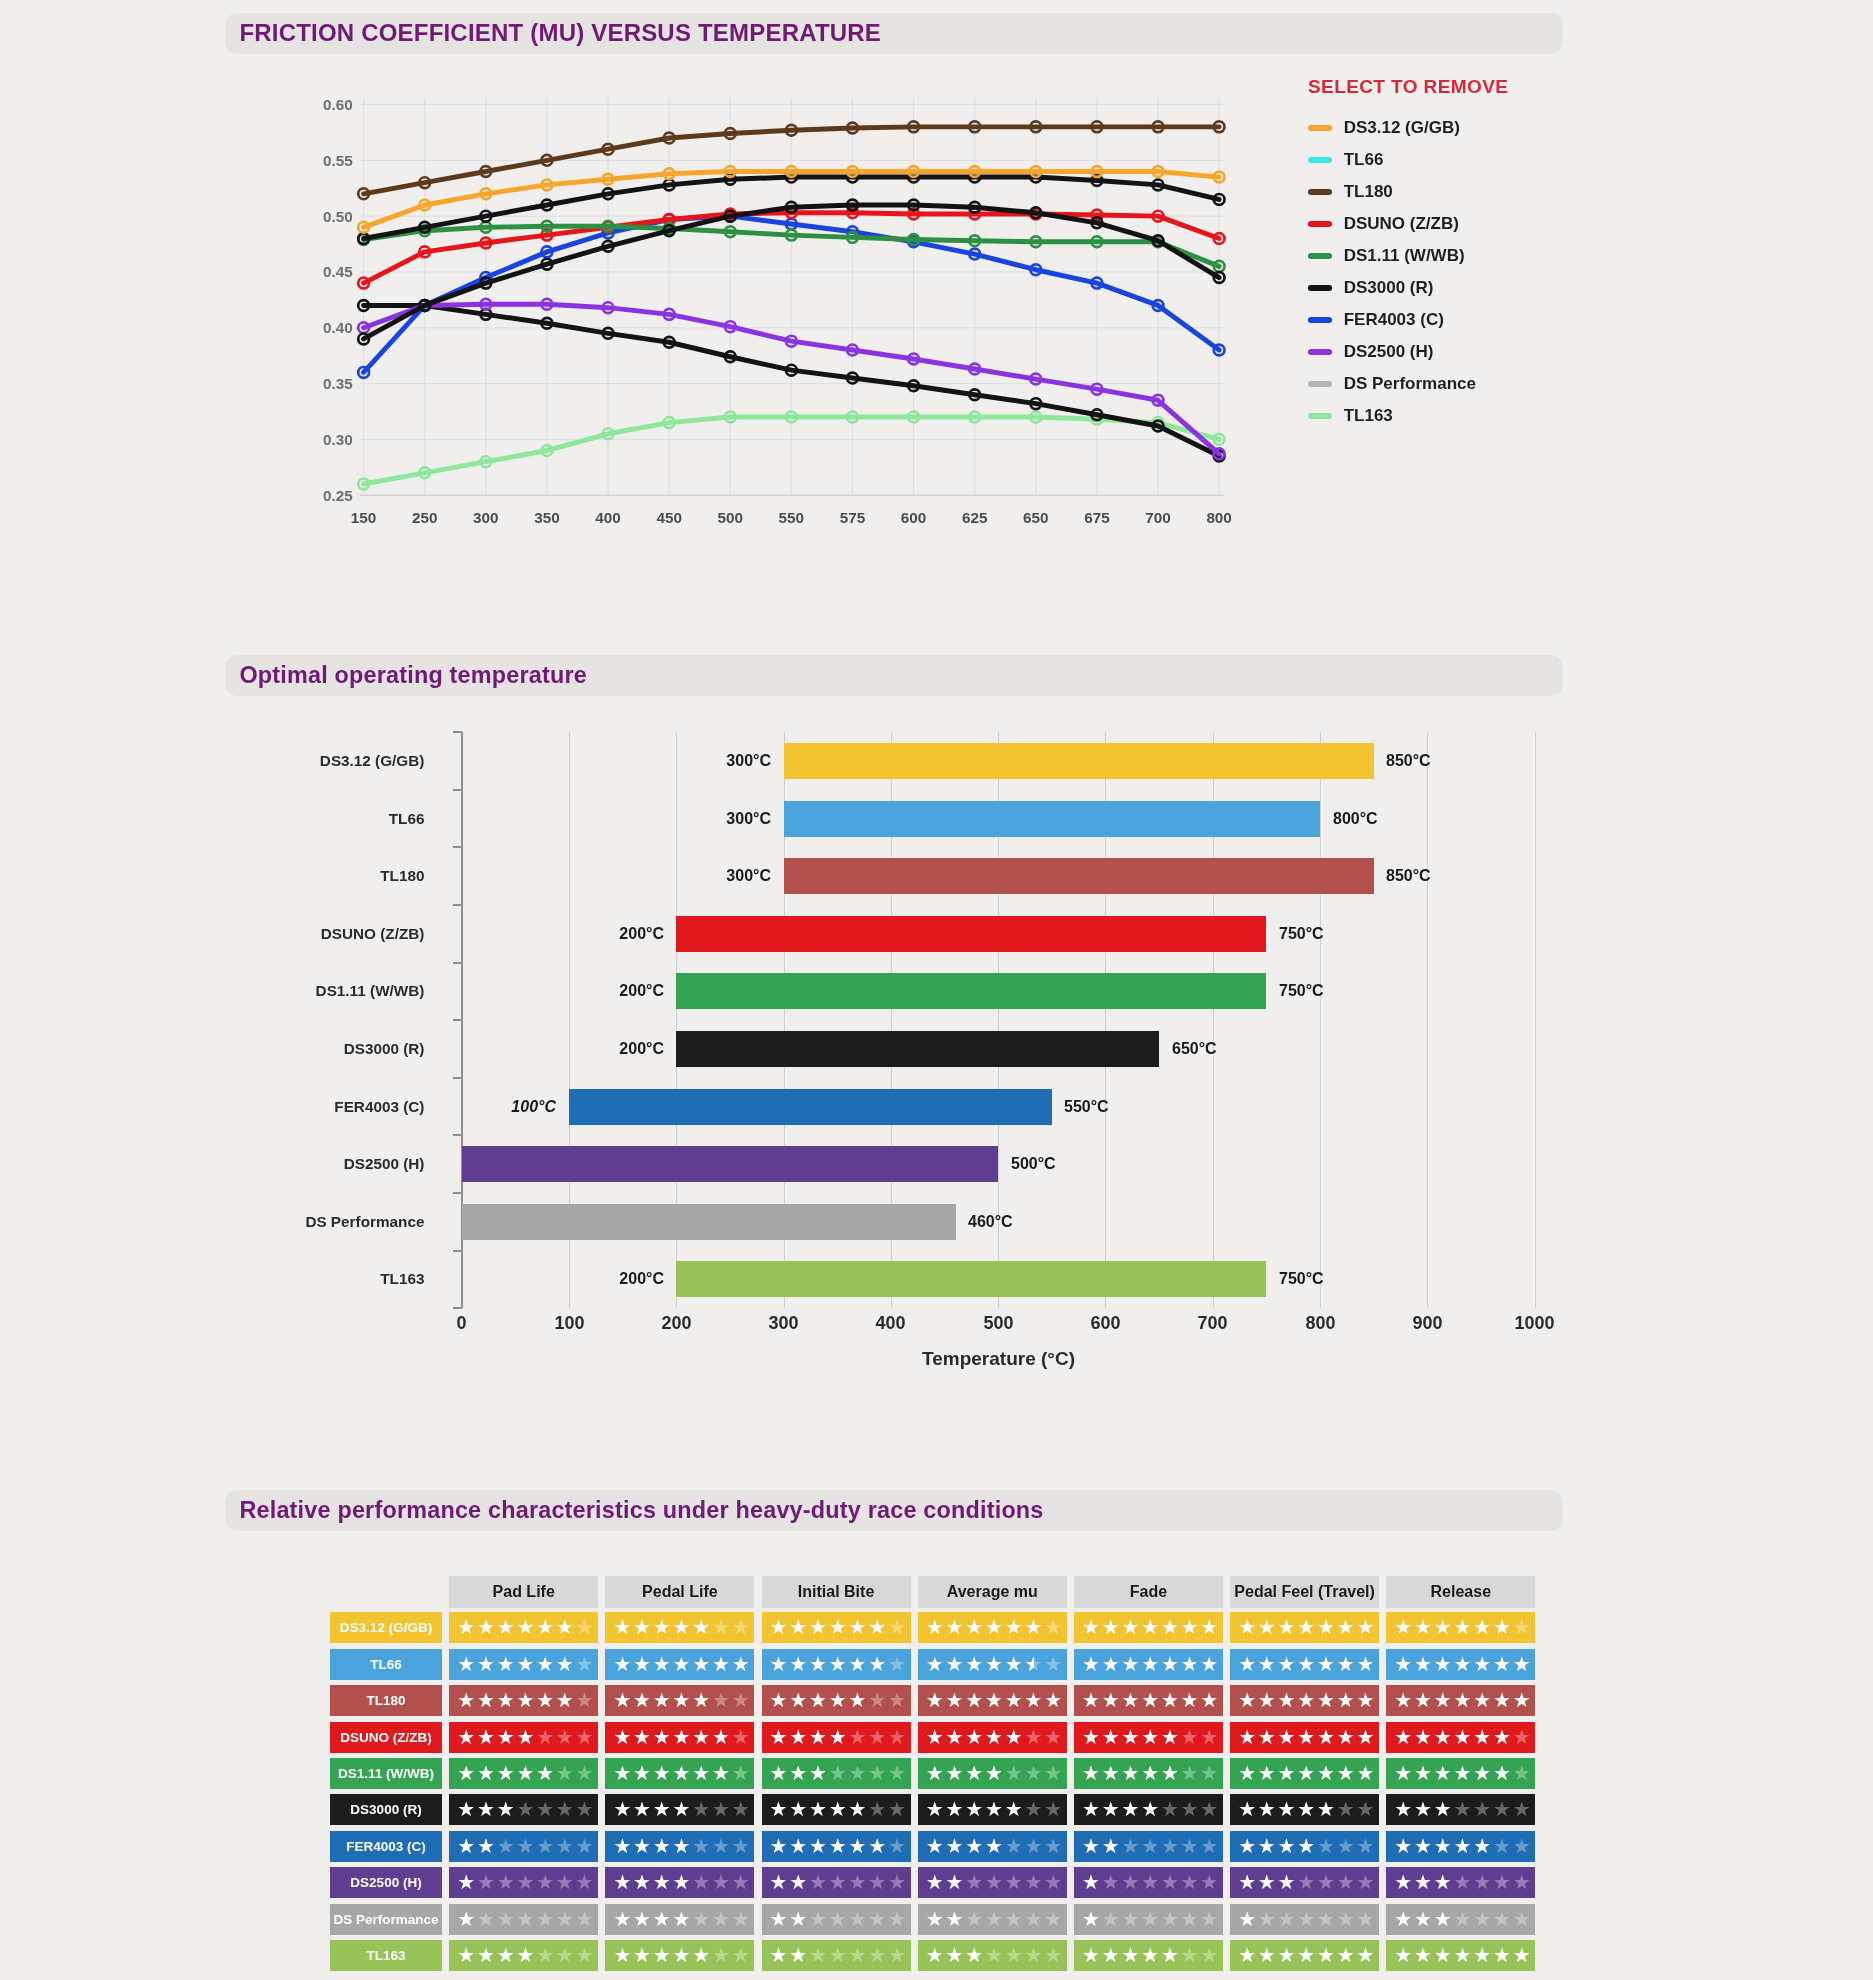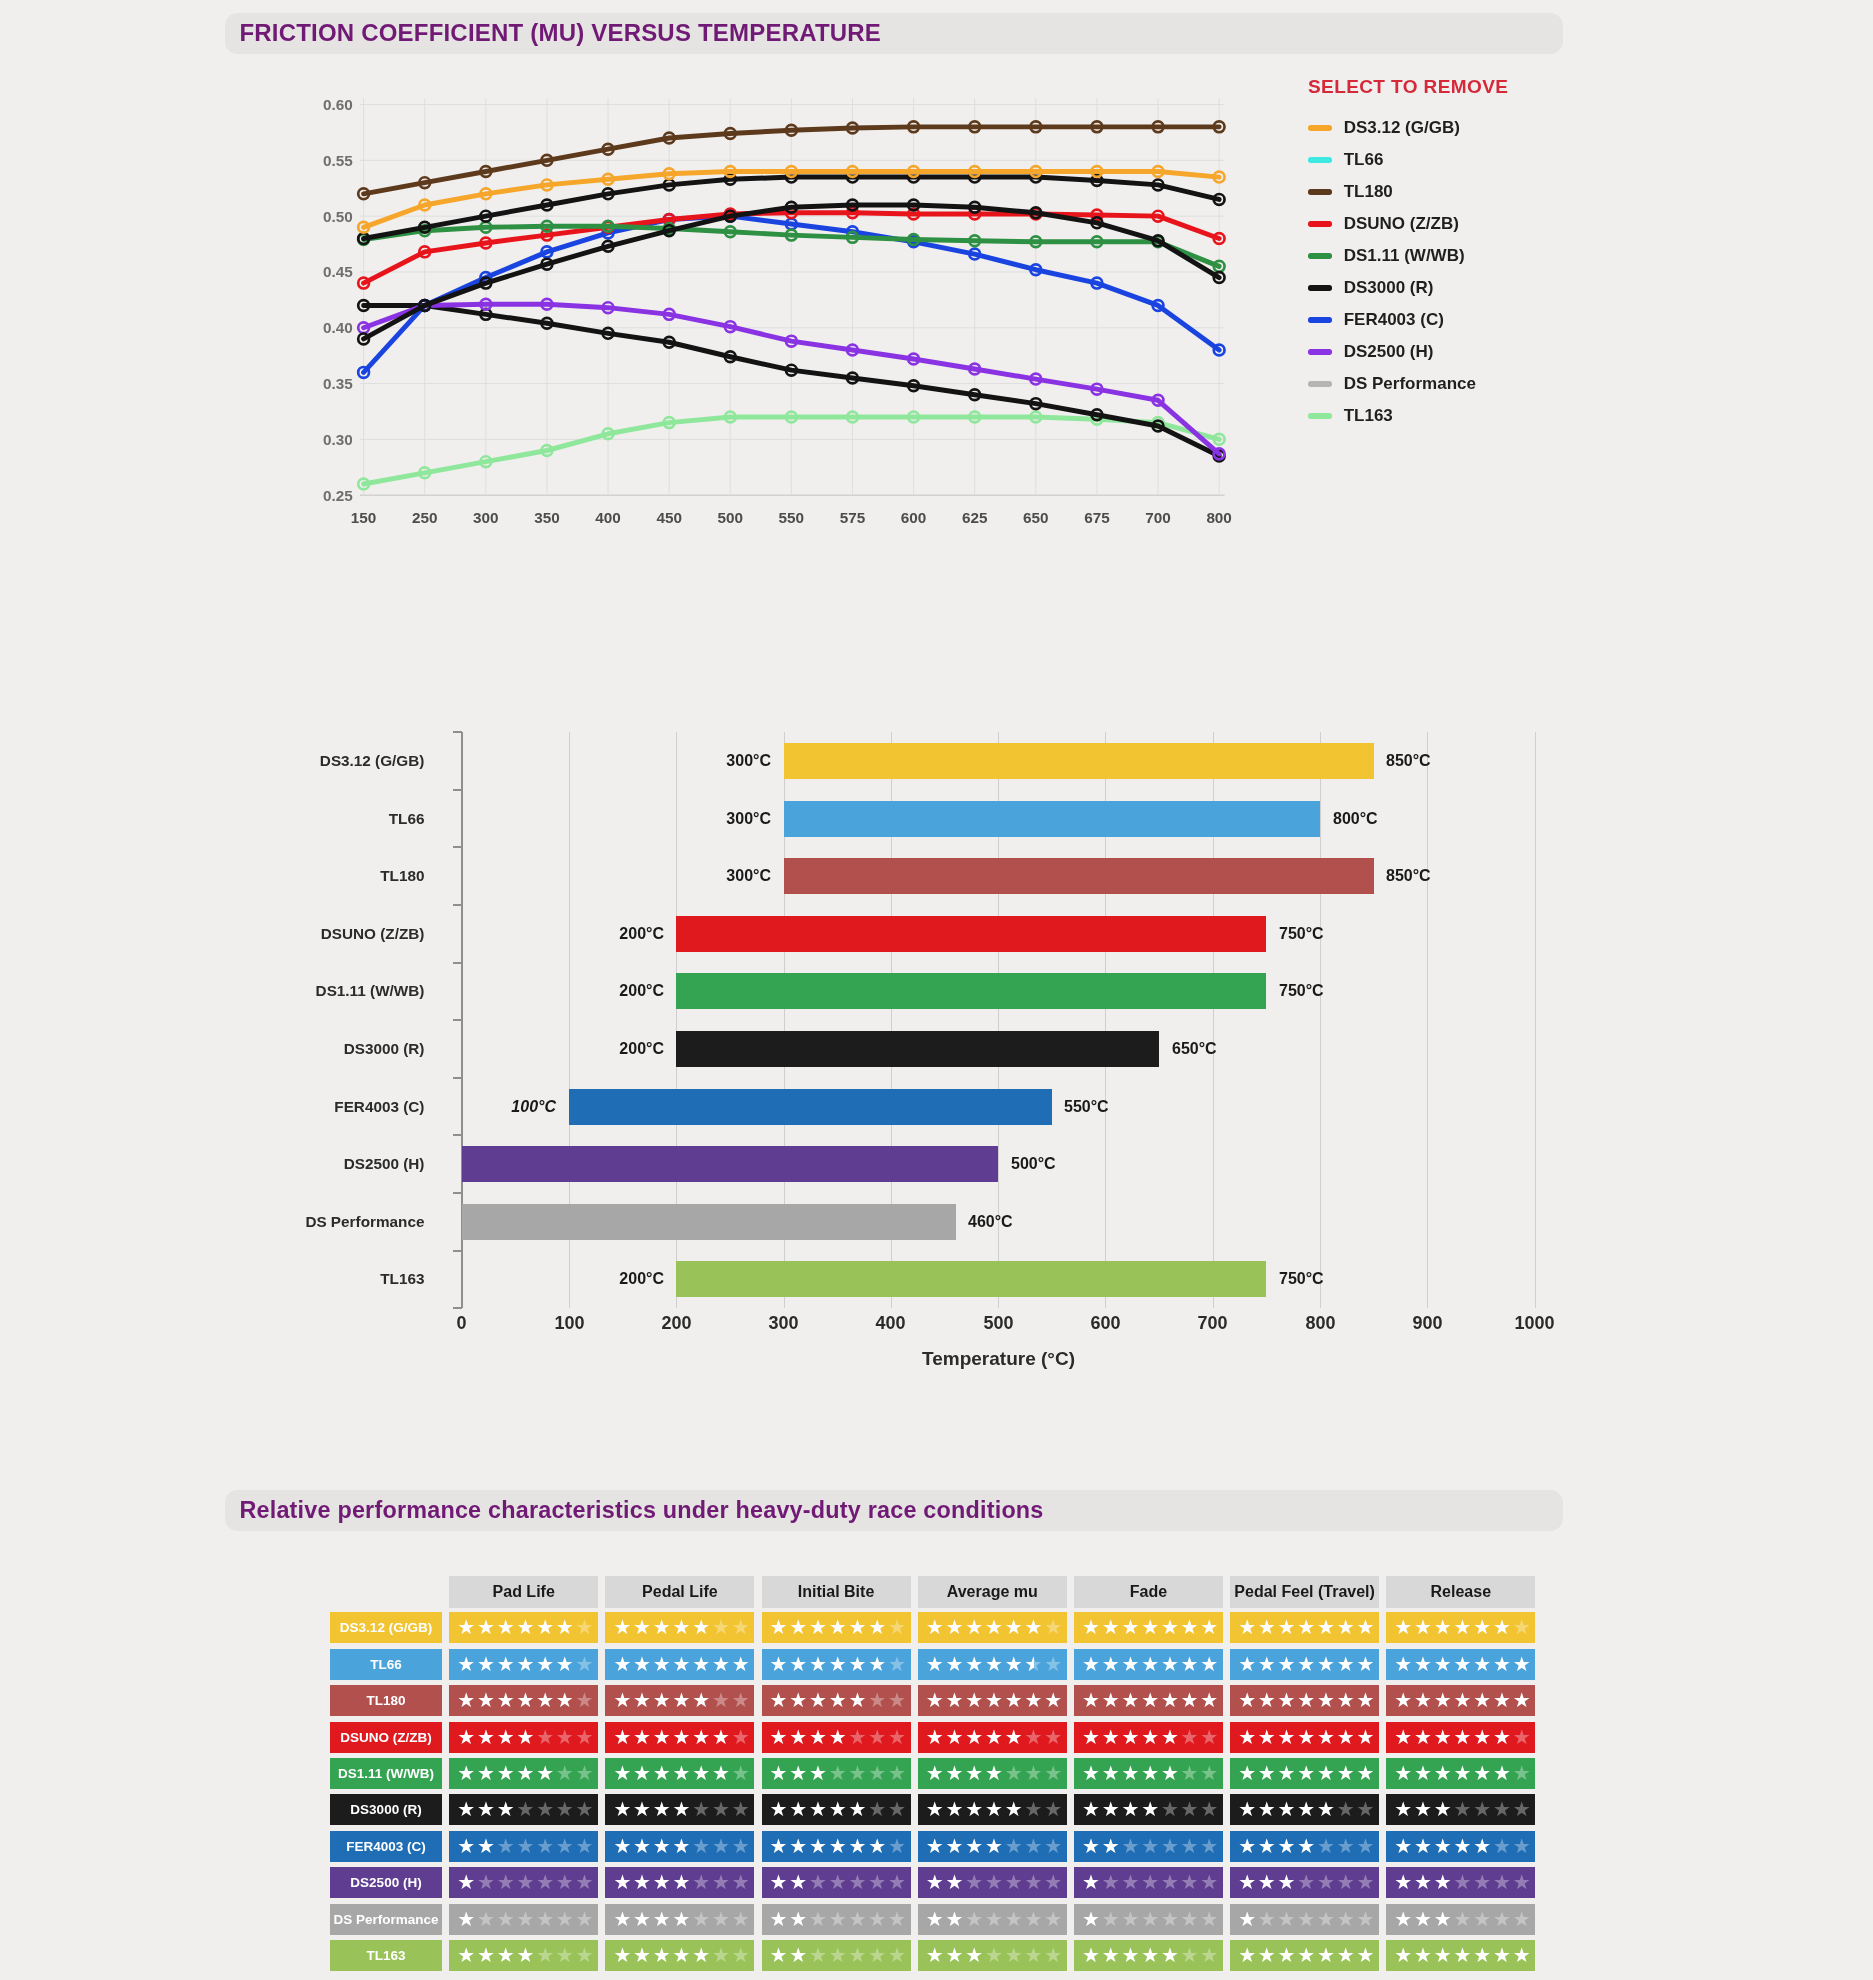--- a/index.html
+++ b/index.html
@@ -345,20 +345,23 @@
         </div>
         <div class="legend-item">
           <span class="legend-swatch" style="background: rgb(143, 231, 155);"></span>
           <span class="legend-label">TL163</span>
         </div>
       </div>
   </div>
 </div>
 
 <div class="section" id="sec2">
+  <div class="pill">
+    <h2>Optimal operating temperature</h2>
+  </div>
   <div id="bar-chart">
     <div id="bar-rows">
         <div class="grid-axis" style="left: 236px;"></div>
         <div class="grid-v" style="left: 344px;"></div>
         <div class="grid-v" style="left: 451px;"></div>
         <div class="grid-v" style="left: 559px;"></div>
         <div class="grid-v" style="left: 666px;"></div>
         <div class="grid-v" style="left: 773px;"></div>
         <div class="grid-v" style="left: 880px;"></div>
         <div class="grid-v" style="left: 988px;"></div>

